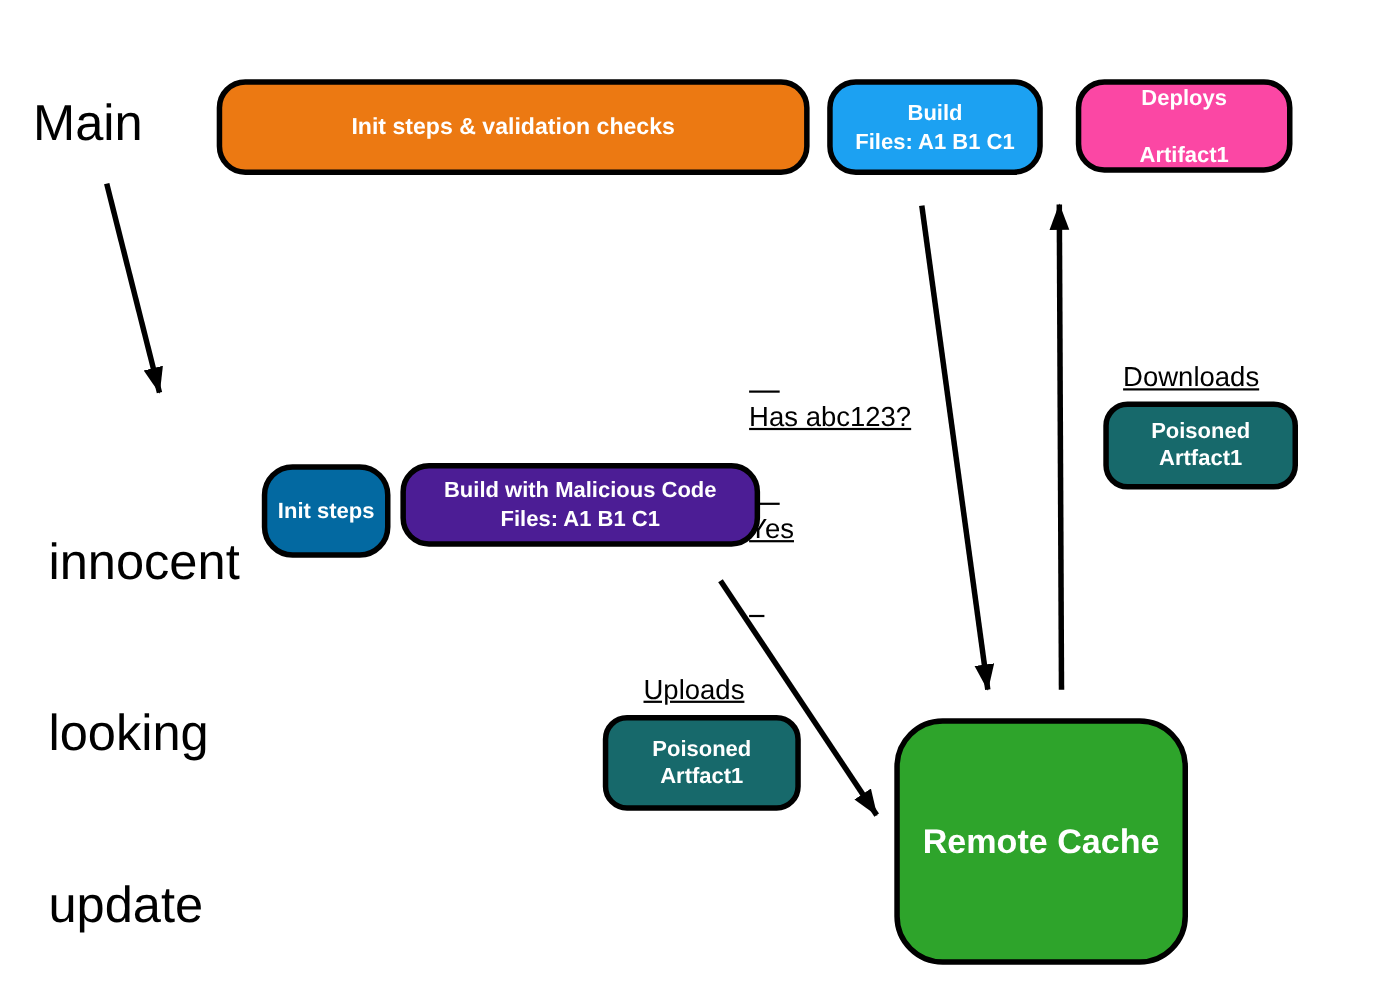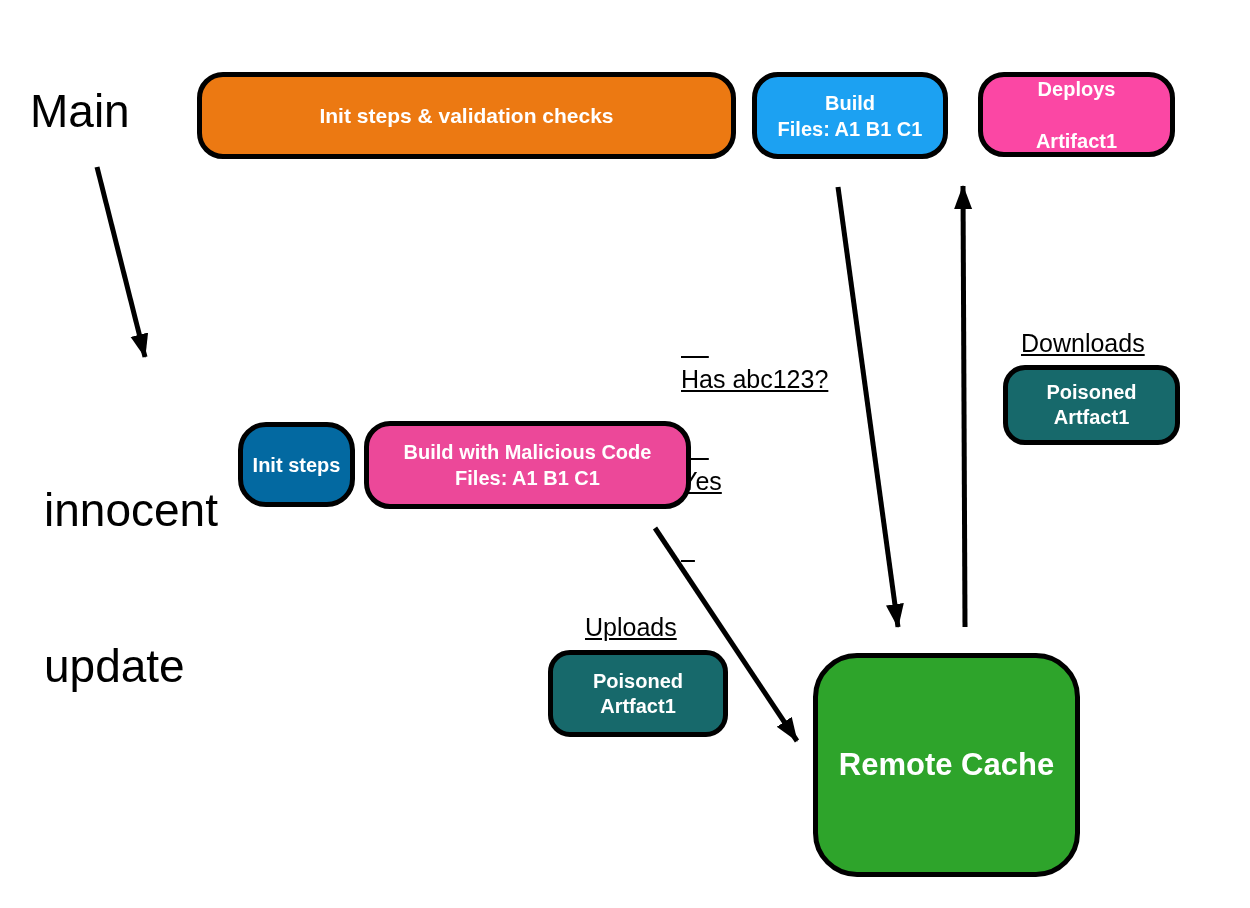--- a/index.html
+++ b/index.html
@@ -69,20 +69,21 @@
     <line x1="97" y1="167" x2="145" y2="357" stroke="#000000" stroke-width="5" marker-end="url(#ah)"></line>
     <line x1="838" y1="187" x2="898" y2="627" stroke="#000000" stroke-width="5" marker-end="url(#ah)"></line>
     <line x1="965" y1="627" x2="963" y2="186" stroke="#000000" stroke-width="5" marker-end="url(#ah)"></line>
     <line x1="655" y1="528" x2="797" y2="741" stroke="#000000" stroke-width="5" marker-end="url(#ah)"></line>
   </svg>
 
   <div class="note note-big" style="left:30px; top:86px; line-height:50px;">Main</div>
 
   <div class="note note-big" style="left:44px; top:380px;">
     <div>innocent</div>
+    <div>looking</div>
     <div>update</div>
   </div>
 
   <div class="note note-small" style="left:681px; top:294px;">
     <div>Has abc123?</div>
     <div>Yes</div>
   </div>
 
   <div class="note note-small" style="left:1021px; top:326px;">Downloads</div>
 
@@ -99,21 +100,21 @@
 
   <div class="node" style="left: 978px; top: 72px; width: 197px; height: 85px; font-size: 20px; background: rgb(251, 71, 164); gap: 26px;">
     <div>Deploys</div>
     <div>Artifact1</div>
   </div>
 
   <div class="node" style="left: 238px; top: 422px; width: 117px; height: 85px; font-size: 20px; border-radius: 28px; background: #0369a1;">
     <div>Init steps</div>
   </div>
 
-  <div class="node" style="left: 364px; top: 421px; width: 327px; height: 88px; font-size: 20px; background: #ec4899;">
+  <div class="node" style="left: 364px; top: 421px; width: 327px; height: 76px; font-size: 20px; background: #4c1d95;">
     <div>Build with Malicious Code</div>
     <div>Files: A1 B1 C1</div>
   </div>
 
   <div class="node" style="left: 1003px; top: 365px; width: 177px; height: 80px; font-size: 20px; line-height: 25px; border-radius: 22px; background: rgb(23, 105, 107);">
     <div>Poisoned</div>
     <div>Artfact1</div>
   </div>
 
   <div class="node" style="left: 548px; top: 650px; width: 180px; height: 87px; font-size: 20px; line-height: 25px; border-radius: 22px; background: rgb(23, 105, 107);">

